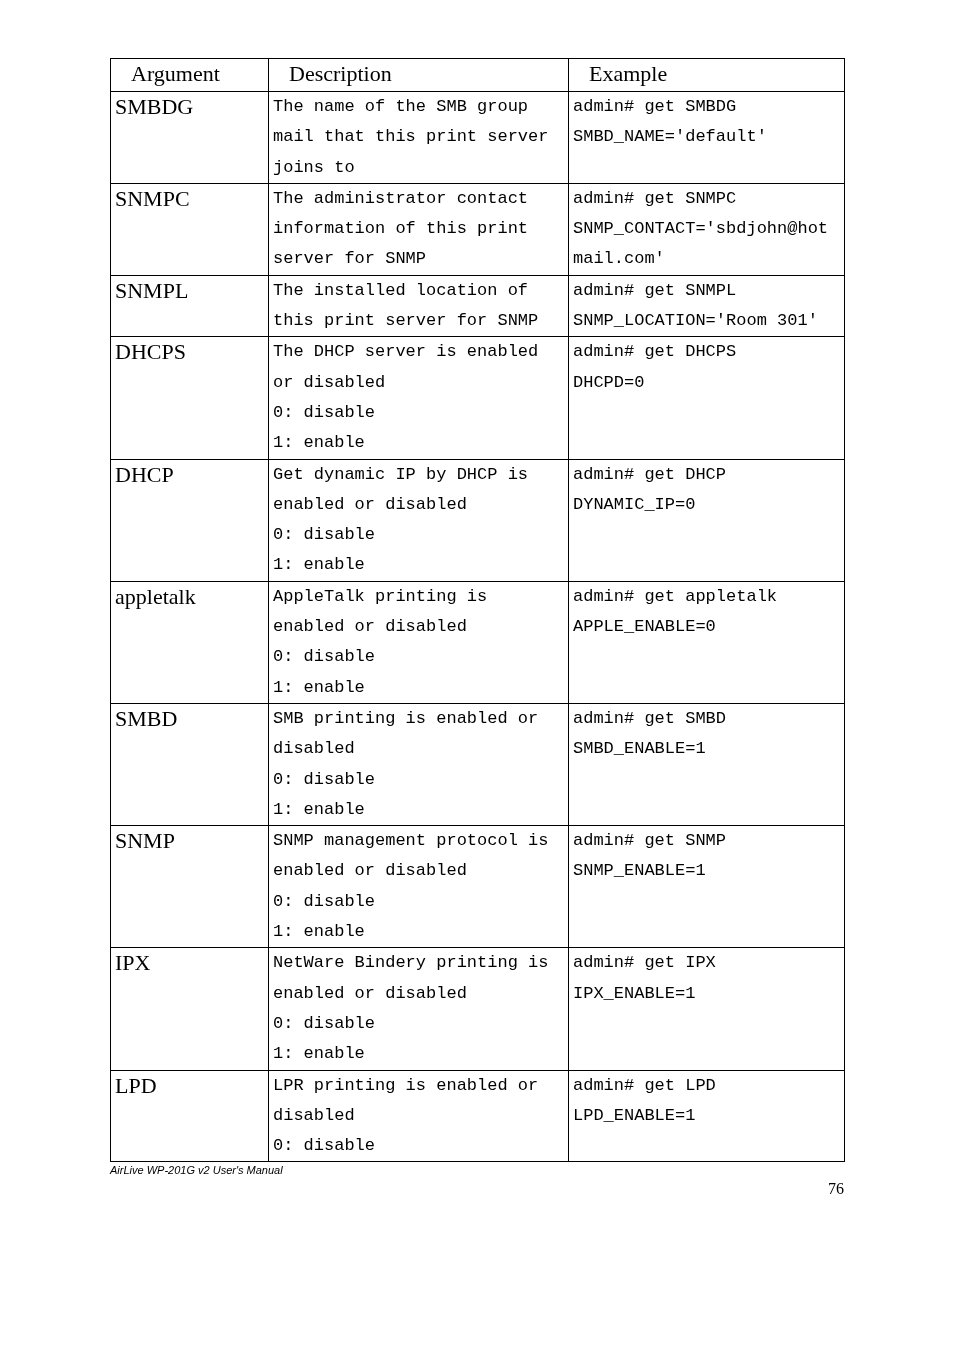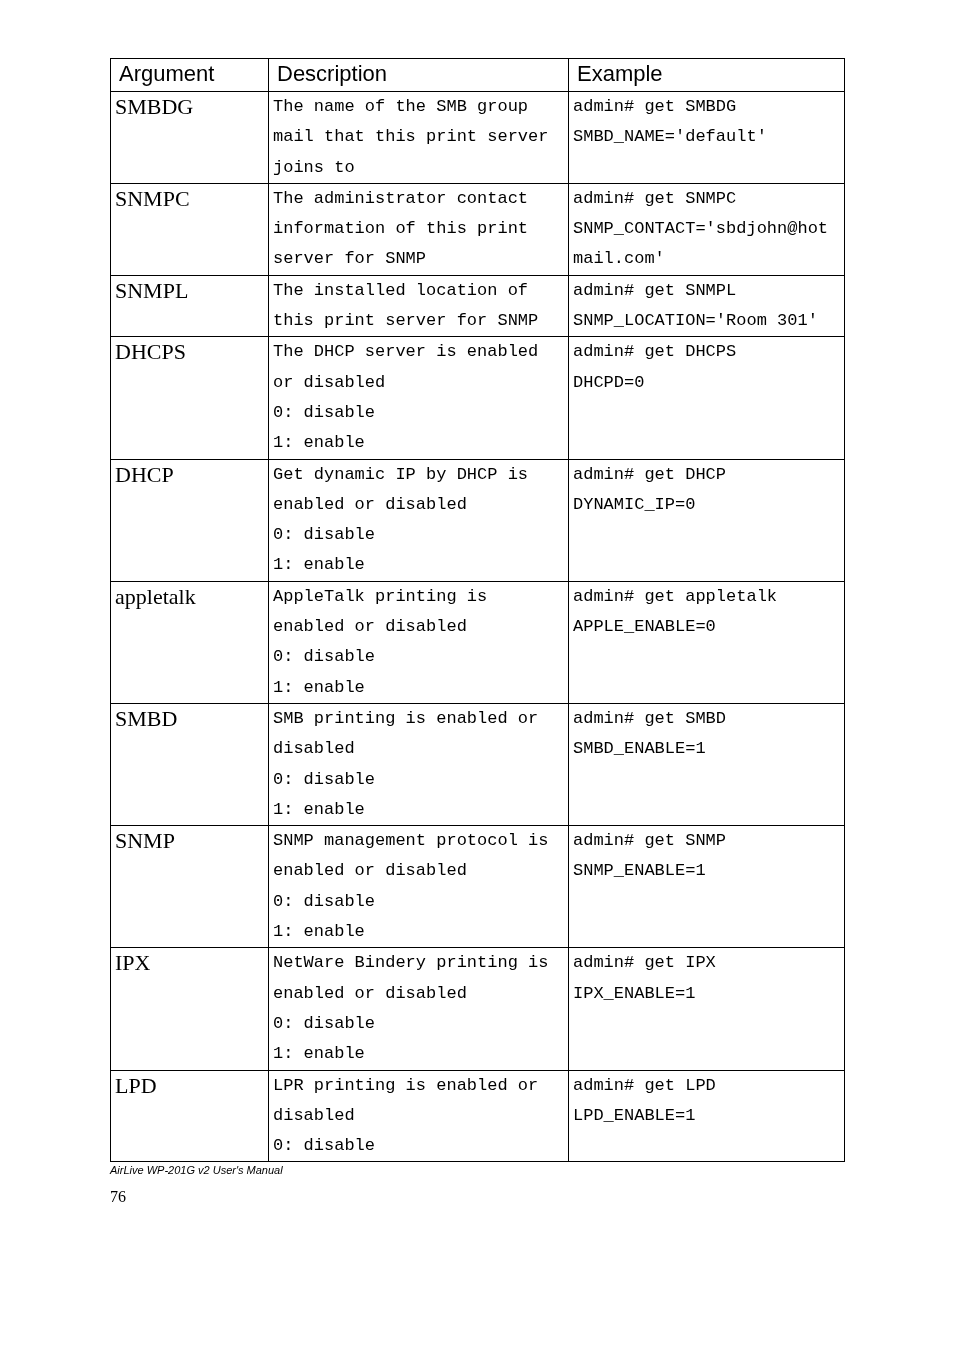--- a/index.html
+++ b/index.html
@@ -20,24 +20,24 @@
   col.c1 { width: 158px; }
   col.c2 { width: 300px; }
   col.c3 { width: 276px; }
   th, td {
     border: 1px solid #000;
     vertical-align: top;
     text-align: left;
     padding: 0;
   }
   th {
-    font-family: Liberation Sans, sans-serif;
+    font-family: Liberation Serif, serif;
     font-weight: normal;
     font-size: 22px;
-    padding: 2px 4px 4px 8px;
+    padding: 2px 4px 4px 20px;
   }
   .arg {
     font-family: "Times New Roman", Times, serif;
     font-size: 22px;
     padding: 2px 4px 4px 4px;
   }
   .mono-cell {
     font-family: "Courier New", Courier, monospace;
     font-size: 17px;
     padding: 0 4px 0 4px;
@@ -47,24 +47,24 @@
     line-height: 30.3px;
     white-space: pre;
   }
   .footer {
     font-family: Arial, Helvetica, sans-serif;
     font-style: italic;
     font-size: 11px;
     margin-top: 2px;
   }
   .pagenum {
-    text-align: left;
+    text-align: right;
     font-family: "Times New Roman", Times, serif;
     font-size: 16px;
-    margin-top: 12px;
+    margin-top: 4px;
   }
 </style>
 </head>
 <body>
 
 <div class="page">
   <table>
     <colgroup>
       <col class="c1">
         <col class="c2">

